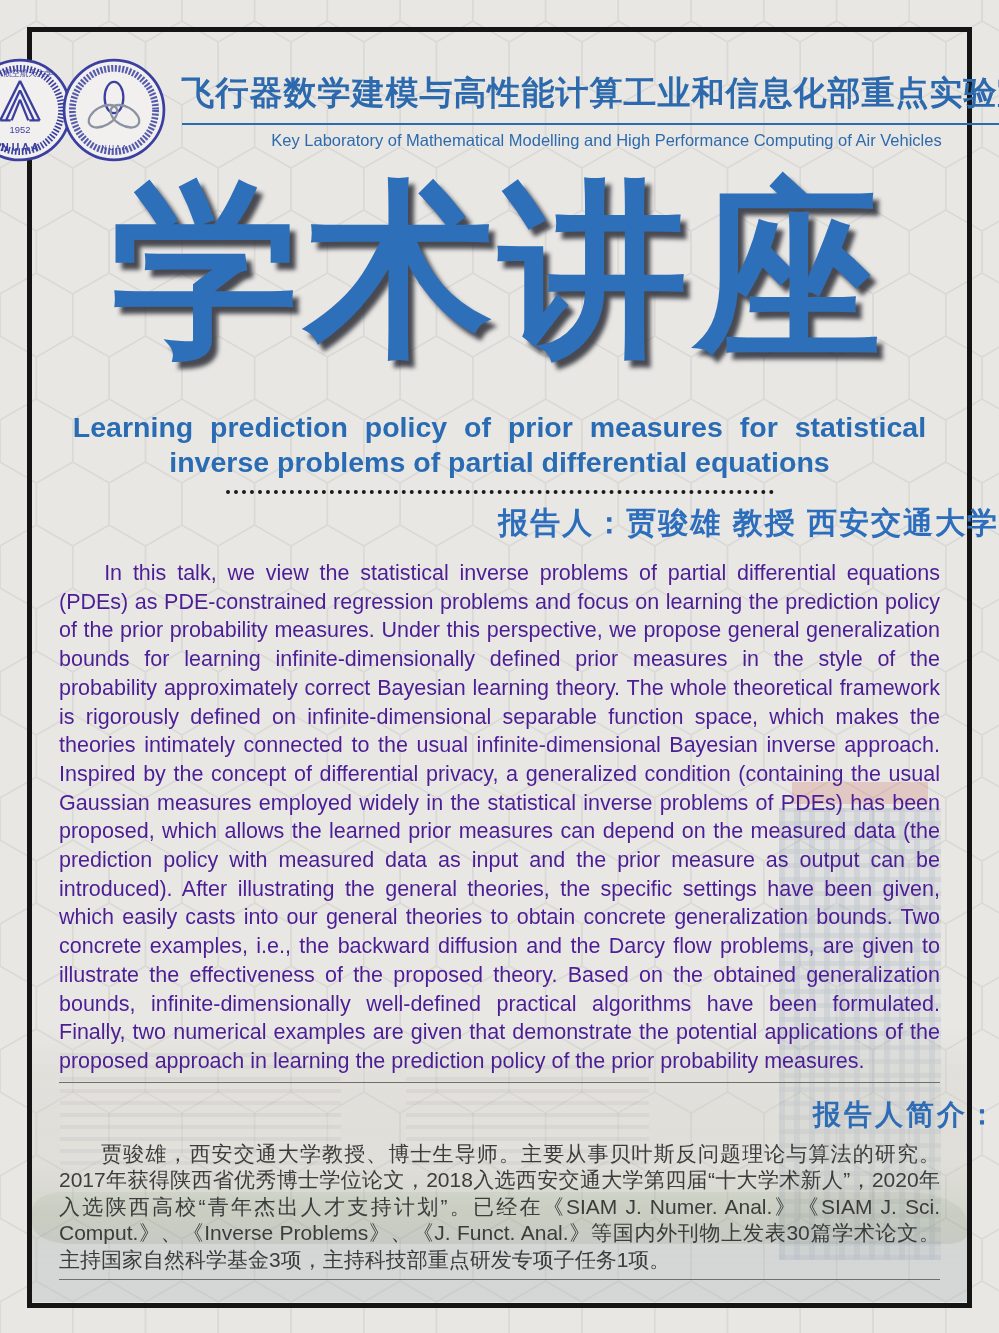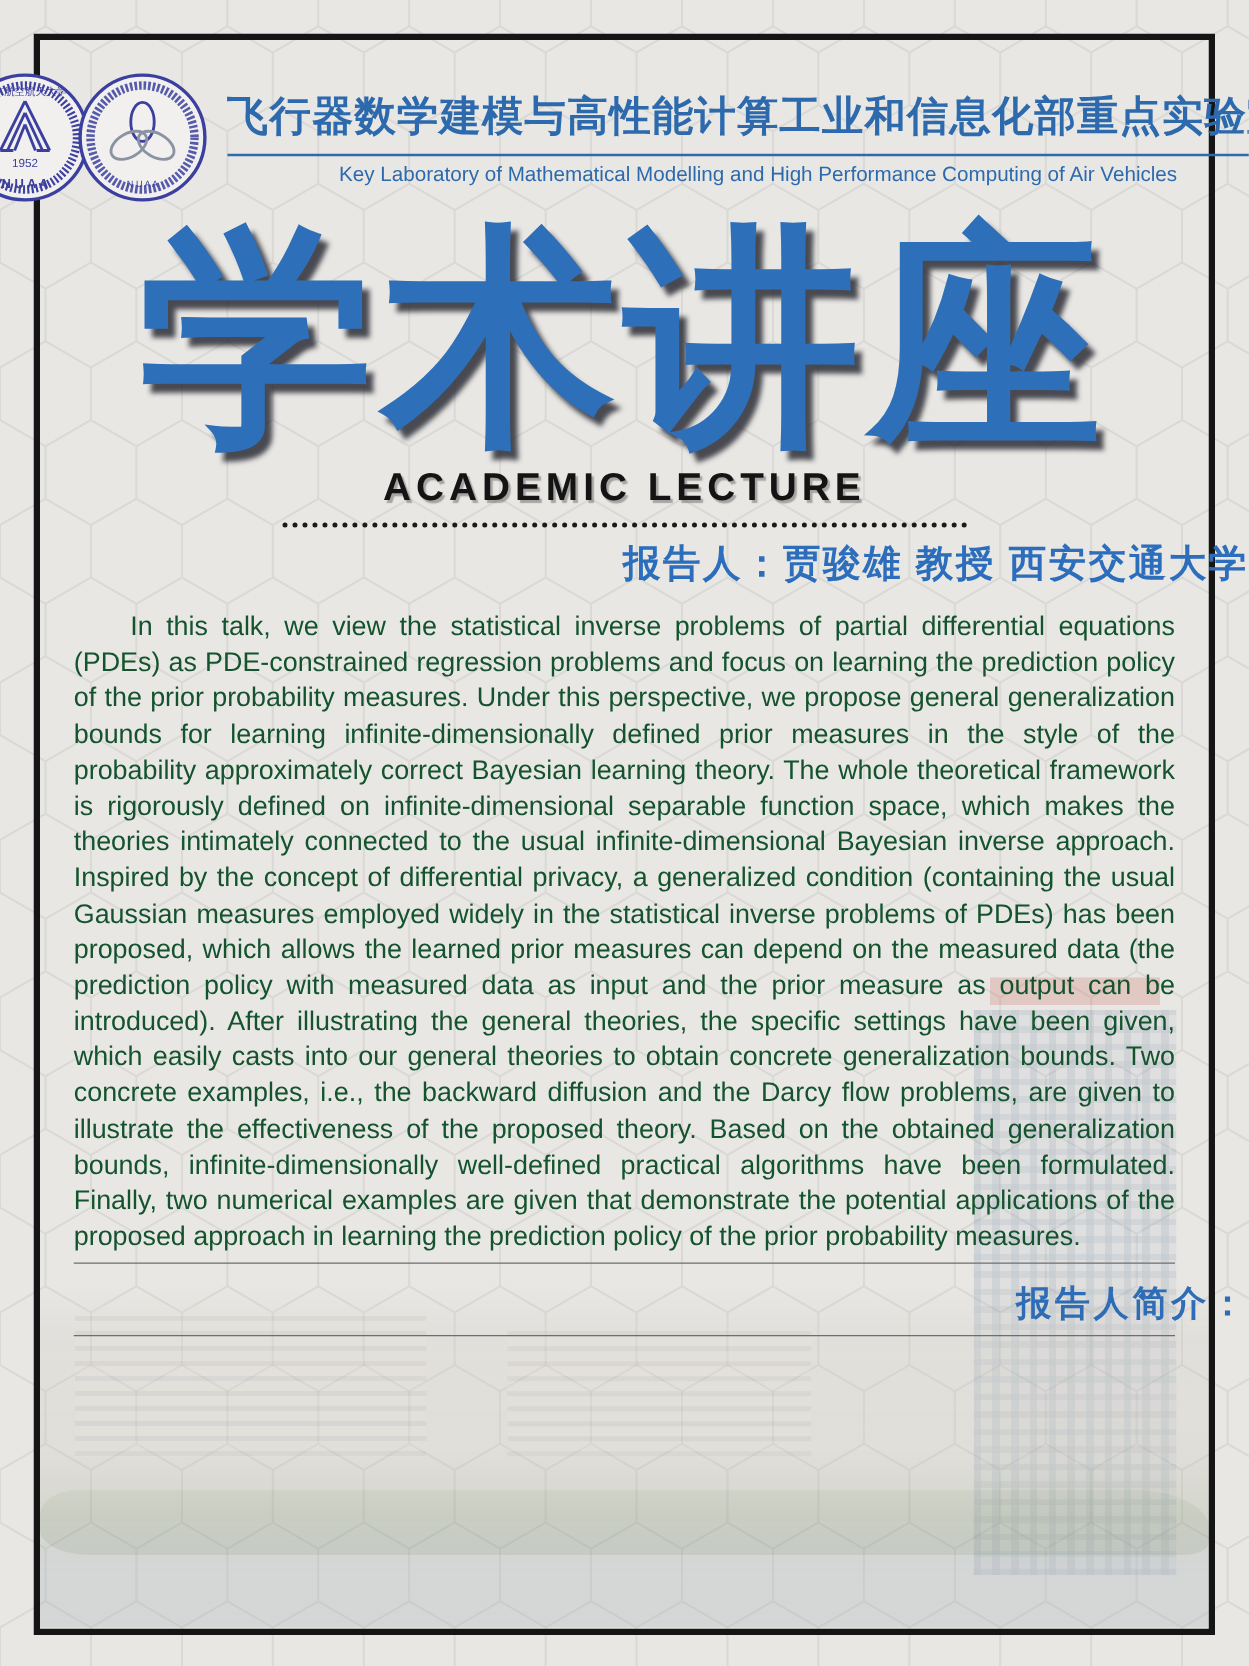--- a/index.html
+++ b/index.html
@@ -85,21 +85,21 @@
 
   
   .talk-title { margin-top:46px; text-align:center; color:#2a6cb4; font-weight:bold; font-size:28.5px; line-height:35px; }
   .talk-title .l1 { word-spacing:9px; }
   .dotted-rule { width:548px; margin:10px auto 0; border-top:4px dotted #1b1b1b; }
   .speaker-line { margin-top:9px; text-align:right; color:#2c6ebc; font-weight:bold; font-size:30px; letter-spacing:2px; }
 
   
   .abstract {
     margin:15px 59px 0; text-align:justify; text-indent:2.1em;
-    font-size:21.5px; line-height:28.7px; color:#14532d;
+    font-size:21.5px; line-height:28.7px; color:#4c1d95;
   }
 
   .rule { width:881px; margin:6px auto 0; border-top:1px solid #6e6e6e; }
 
   
   .bio-heading { margin-top:13px; text-align:right; color:#2e6db6; font-weight:bold; font-size:28px; letter-spacing:3px; }
   .bio-text {
     margin:7px 59px 0; text-align:justify; text-indent:2em;
     font-size:21px; line-height:26.5px; color:#3c3c3c;
   }
@@ -574,24 +574,28 @@
         <text x="50" y="88" font-size="7" text-anchor="middle">N U A A</text>
       </svg>
     </div>
     <div class="lab-names">
       <div class="lab-zh">飞行器数学建模与高性能计算工业和信息化部重点实验室</div>
       <div class="lab-en">Key Laboratory of Mathematical Modelling and High Performance Computing of Air Vehicles</div>
     </div>
   </div>
 
   <div class="big-title">学术讲座</div>
-  <div class="sub-title">ACADEMIC LECTURE</div>
-
+
+  <div class="talk-title">
+    <div class="l1">Learning prediction policy of prior measures for statistical</div>
+    <div class="l2">inverse problems of partial differential equations</div>
+  </div>
   <div class="dotted-rule"></div>
   <div class="speaker-line">报告人：贾骏雄 教授 西安交通大学</div>
 
   <div class="abstract">In this talk, we view the statistical inverse problems of partial differential equations (PDEs) as PDE-constrained regression problems and focus on learning the prediction policy of the prior probability measures. Under this perspective, we propose general generalization bounds for learning infinite-dimensionally defined prior measures in the style of the probability approximately correct Bayesian learning theory. The whole theoretical framework is rigorously defined on infinite-dimensional separable function space, which makes the theories intimately connected to the usual infinite-dimensional Bayesian inverse approach. Inspired by the concept of differential privacy, a generalized condition (containing the usual Gaussian measures employed widely in the statistical inverse problems of PDEs) has been proposed, which allows the learned prior measures can depend on the measured data (the prediction policy with measured data as input and the prior measure as output can be introduced). After illustrating the general theories, the specific settings have been given, which easily casts into our general theories to obtain concrete generalization bounds. Two concrete examples, i.e., the backward diffusion and the Darcy flow problems, are given to illustrate the effectiveness of the proposed theory. Based on the obtained generalization bounds, infinite-dimensionally well-defined practical algorithms have been formulated. Finally, two numerical examples are given that demonstrate the potential applications of the proposed approach in learning the prediction policy of the prior probability measures.</div>
 
   <div class="rule"></div>
   <div class="bio-heading">报告人简介：</div>
+  <div class="bio-text">贾骏雄，西安交通大学教授、博士生导师。主要从事贝叶斯反问题理论与算法的研究。2017年获得陕西省优秀博士学位论文，2018入选西安交通大学第四届“十大学术新人”，2020年入选陕西高校“青年杰出人才支持计划”。已经在《SIAM J. Numer. Anal.》《SIAM J. Sci. Comput.》、《Inverse Problems》、《J. Funct. Anal.》等国内外刊物上发表30篇学术论文。主持国家自然科学基金3项，主持科技部重点研发专项子任务1项。</div>
   <div class="rule"></div>
 
 </div>
 
 </body></html>

